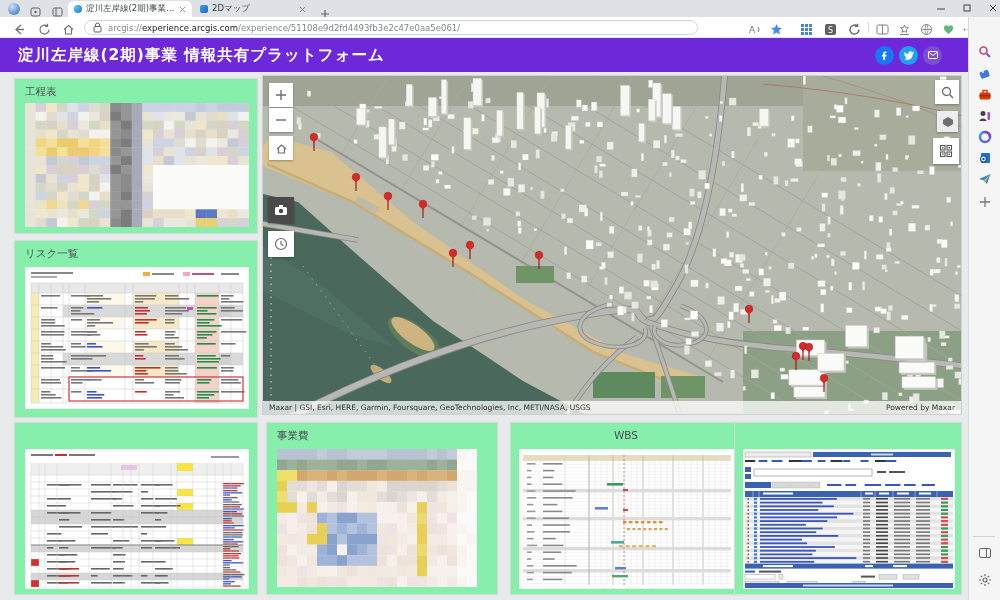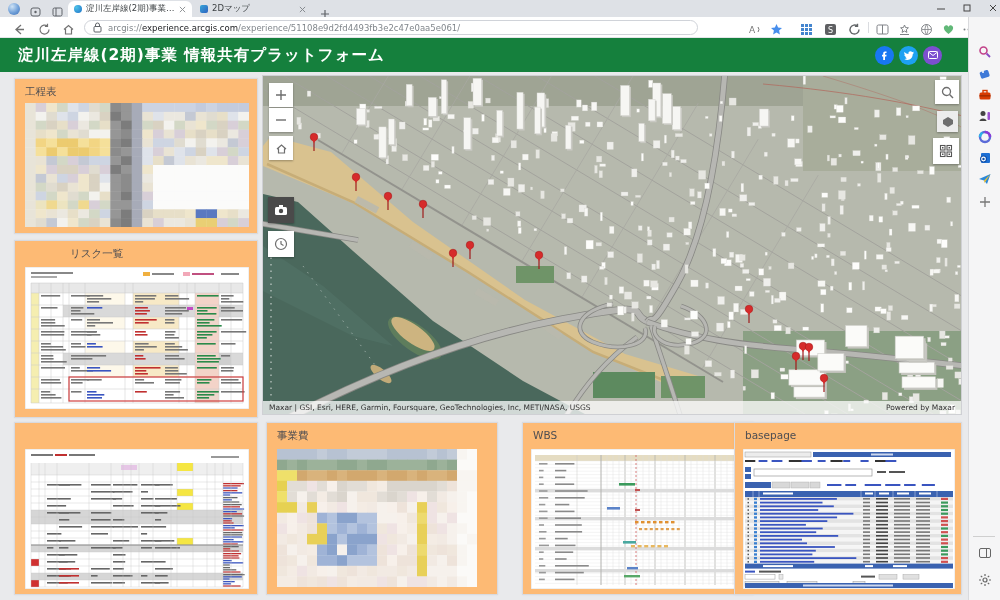--- a/index.html
+++ b/index.html
@@ -30,21 +30,21 @@
 
   
   .esidebar{left:968px;top:17px;width:32px;height:583px;background:#f5f5f6;border-left:1px solid #d9dadd;box-sizing:border-box;}
   .side-ic{left:978px;width:14px;height:14px;}
 
   
   .appbar{left:0;top:38px;width:968px;height:34px;display:flex;align-items:center;}
   .appbar .ttl{color:#fff;font-size:15.5px;font-weight:bold;margin-left:18px;letter-spacing:1px;}
   .social{width:19px;height:19px;border-radius:50%;display:flex;align-items:center;justify-content:center;}
 
-  .panel{background:#fdba74;border:1px solid #d9dade;box-shadow:0 0 2px rgba(0,0,0,.06);box-sizing:border-box;}
+  .panel{background:#86efac;border:1px solid #d9dade;box-shadow:0 0 2px rgba(0,0,0,.06);box-sizing:border-box;}
   .panel .p-title{font-size:10.5px;color:#4e4e52;padding:6px 10px 2px 10px;}
 
   
   .map{left:262px;top:75px;width:700px;height:340px;overflow:hidden;background:#b6b9ad;border:1px solid #cfd0d4;box-sizing:border-box;}
   .map svg{display:block;}
   .mbtn{background:#fff;box-shadow:0 1px 2px rgba(0,0,0,.3);display:flex;align-items:center;justify-content:center;color:#6e6e6e;}
   .attr{left:0;bottom:0;width:100%;height:13px;background:rgba(255,255,255,.75);
         font-size:7.5px;color:#323232;display:flex;align-items:center;justify-content:space-between;
         padding:0 6px;box-sizing:border-box;white-space:nowrap;overflow:hidden;}
   svg text{font-family:"DejaVu Sans",sans-serif;}
@@ -230,21 +230,21 @@
         <line x1="7" y1="11" x2="7" y2="13"></line>
         <line x1="1" y1="7" x2="3" y2="7"></line>
         <line x1="11" y1="7" x2="13" y2="7"></line>
         <line x1="2.8" y1="2.8" x2="4.2" y2="4.2"></line>
         <line x1="9.8" y1="9.8" x2="11.2" y2="11.2"></line>
         <line x1="2.8" y1="11.2" x2="4.2" y2="9.8"></line>
         <line x1="9.8" y1="4.2" x2="11.2" y2="2.8"></line>
       </g>
     </svg></div>
 
-<div class="abs appbar" style="background:#15803d;">
+<div class="abs appbar" style="background:#6d28d9;">
   <span class="ttl">淀川左岸線(2期)事業 情報共有プラットフォーム</span>
   <div style="position:absolute;right:26px;display:flex;gap:5px;">
     <div class="social" style="background:#1877f2;">
         <svg width="9" height="9">
           <path d="M6.5 0.5 H5 C3.8 0.5 3.2 1.3 3.2 2.5 V3.8 H2 V5.4 H3.2 V9 H5 V5.4 H6.3 L6.6 3.8 H5 V2.7 C5 2.2 5.2 2 5.7 2 H6.5 Z" fill="#fff"></path>
         </svg>
       </div>
     <div class="social" style="background:#1da1f2;">
         <svg width="10" height="9">
           <path d="M9.5 1.2 C9.1 1.4 8.7 1.5 8.3 1.6 C8.8 1.3 9.1 0.9 9.2 0.4 C8.8 0.7 8.3 0.9 7.8 1 C7.4 0.5 6.8 0.3 6.2 0.3 C5 0.3 4.1 1.2 4.1 2.4 C4.1 2.6 4.1 2.7 4.2 2.9 C2.5 2.8 1.1 2 0.2 0.9 C0 1.2 -0.1 1.6 -0.1 2 C-0.1 2.7 0.3 3.4 0.9 3.8 C0.5 3.8 0.2 3.7 -0.1 3.5 C-0.1 4.5 0.6 5.4 1.6 5.6 C1.3 5.7 1.1 5.7 0.8 5.6 C1.1 6.5 1.9 7.1 2.8 7.1 C2 7.7 1.1 8 0.1 8 C1 8.6 2 8.9 3.1 8.9 C6.2 8.9 8.4 6.3 8.4 3.2 C8.9 2.8 9.3 2.3 9.5 1.2 Z" transform="translate(0.3,0)" fill="#fff"></path>
@@ -553,21 +553,21 @@
         <rect x="149.3" y="115.1" width="11.0" height="9.2" fill="#ebe8e0"></rect>
         <rect x="160.0" y="115.1" width="11.0" height="9.2" fill="#e9e3d4"></rect>
         <rect x="170.7" y="115.1" width="11.0" height="9.2" fill="#e9cf74"></rect>
         <rect x="181.3" y="115.1" width="11.0" height="9.2" fill="#e9cf74"></rect>
         <rect x="192.0" y="115.1" width="11.0" height="9.2" fill="#d8cfd8"></rect>
         <rect x="202.7" y="115.1" width="11.0" height="9.2" fill="#d3d8c6"></rect>
         <rect x="213.3" y="115.1" width="11.0" height="9.2" fill="#d8cfd8"></rect>
       </svg></div>
 </div>
 
-<div class="abs panel" style="left:14px;top:240px;width:244px;height:178px;padding-left:45px;">
+<div class="abs panel" style="left:14px;top:240px;width:244px;height:178px;">
   <div class="p-title">リスク一覧</div>
   <div id="sheet-risk" class="abs" style="left:10px;top:26px;"><svg width="224" height="142" viewBox="0 0 224 142">
         <rect x="0.0" y="0.0" width="224.0" height="142.0" fill="#ffffff" stroke="#e0e0e0"></rect>
         <rect x="6.0" y="5.0" width="42.0" height="2.0" fill="#888"></rect>
         <rect x="6.0" y="9.0" width="26.0" height="2.0" fill="#aaa"></rect>
         <rect x="118.0" y="5.0" width="7.0" height="4.0" fill="#f0b040"></rect>
         <rect x="127.0" y="6.0" width="22.0" height="2.0" fill="#888"></rect>
         <rect x="158.0" y="5.0" width="7.0" height="4.0" fill="#f2a8b8"></rect>
         <rect x="167.0" y="6.0" width="22.0" height="2.0" fill="#c05080"></rect>
         <rect x="196.0" y="6.0" width="18.0" height="2.0" fill="#888"></rect>
@@ -1782,21 +1782,21 @@
         <rect x="120.0" y="127.4" width="10.3" height="10.9" fill="#f6f1ec"></rect>
         <rect x="130.0" y="127.4" width="10.3" height="10.9" fill="#efe3e3"></rect>
         <rect x="140.0" y="127.4" width="10.3" height="10.9" fill="#efe3e3"></rect>
         <rect x="150.0" y="127.4" width="10.3" height="10.9" fill="#f2eae3"></rect>
         <rect x="160.0" y="127.4" width="10.3" height="10.9" fill="#f6f1ec"></rect>
         <rect x="170.0" y="127.4" width="10.3" height="10.9" fill="#f2eae3"></rect>
         <rect x="180.0" y="127.4" width="10.3" height="10.9" fill="#f8f5f1"></rect>
         <rect x="190.0" y="127.4" width="10.3" height="10.9" fill="#fbfaf8"></rect>
       </svg></div>
 </div>
-<div class="abs panel" style="left:522px;top:422px;width:232px;height:173px;">
+<div class="abs panel" style="left:510px;top:422px;width:232px;height:173px;text-align:center;">
   <div class="p-title">WBS</div>
   <div id="sheet-wbs" class="abs" style="left:8px;top:26px;"><svg width="216" height="140" viewBox="0 0 216 140">
         <rect x="0.0" y="0.0" width="216.0" height="140.0" fill="#ffffff" stroke="#e0e0e0"></rect>
         <rect x="4.0" y="6.0" width="208.0" height="6.0" fill="#e5dcc2"></rect>
         <line x1="70" y1="6" x2="70" y2="136" stroke="#dcdcd8" stroke-width="0.4"></line>
         <line x1="76" y1="6" x2="76" y2="136" stroke="#dcdcd8" stroke-width="0.4"></line>
         <line x1="82" y1="6" x2="82" y2="136" stroke="#dcdcd8" stroke-width="0.4"></line>
         <line x1="88" y1="6" x2="88" y2="136" stroke="#dcdcd8" stroke-width="0.4"></line>
         <line x1="94" y1="6" x2="94" y2="136" stroke="#b4b4b0" stroke-width="0.8"></line>
         <line x1="100" y1="6" x2="100" y2="136" stroke="#dcdcd8" stroke-width="0.4"></line>
@@ -1922,21 +1922,20 @@
         <rect x="119.8" y="96.0" width="4.0" height="2.4" fill="#e8b860"></rect>
         <rect x="126.4" y="96.0" width="4.0" height="2.4" fill="#e8b860"></rect>
         <rect x="133.0" y="96.0" width="4.0" height="2.4" fill="#e8b860"></rect>
         <rect x="96.0" y="118.0" width="11.0" height="2.4" fill="#5a82c8"></rect>
         <rect x="93.0" y="126.0" width="16.0" height="2.4" fill="#58a868"></rect>
         <rect x="104.0" y="40.0" width="5.0" height="2.0" fill="#c05050"></rect>
         <rect x="104.0" y="60.0" width="5.0" height="2.0" fill="#c05050"></rect>
       </svg></div>
 </div>
 <div class="abs panel" style="left:734px;top:422px;width:228px;height:173px;">
-  <div class="p-title">basepage</div>
   <div id="sheet-basepage" class="abs" style="left:8px;top:26px;"><svg width="212" height="140" viewBox="0 0 212 140">
         <rect x="0.0" y="0.0" width="212.0" height="140.0" fill="#ffffff" stroke="#e0e0e0"></rect>
         <rect x="2.0" y="3.0" width="66.0" height="5.0" fill="#ececec" stroke="#999" stroke-width="0.5"></rect>
         <rect x="70.0" y="3.0" width="138.0" height="5.0" fill="#3a62b0"></rect>
         <rect x="128.0" y="4.5" width="22.0" height="2.0" fill="#cdd8ee"></rect>
         <rect x="2.0" y="11.0" width="10.3" height="2.0" fill="#333"></rect>
         <rect x="15.6" y="11.0" width="8.8" height="2.0" fill="#3a55c0"></rect>
         <rect x="28.6" y="11.0" width="10.8" height="2.0" fill="#3a55c0"></rect>
         <rect x="45.8" y="11.0" width="14.7" height="2.0" fill="#333"></rect>
         <rect x="58.5" y="11.0" width="10.4" height="2.0" fill="#3a55c0"></rect>

